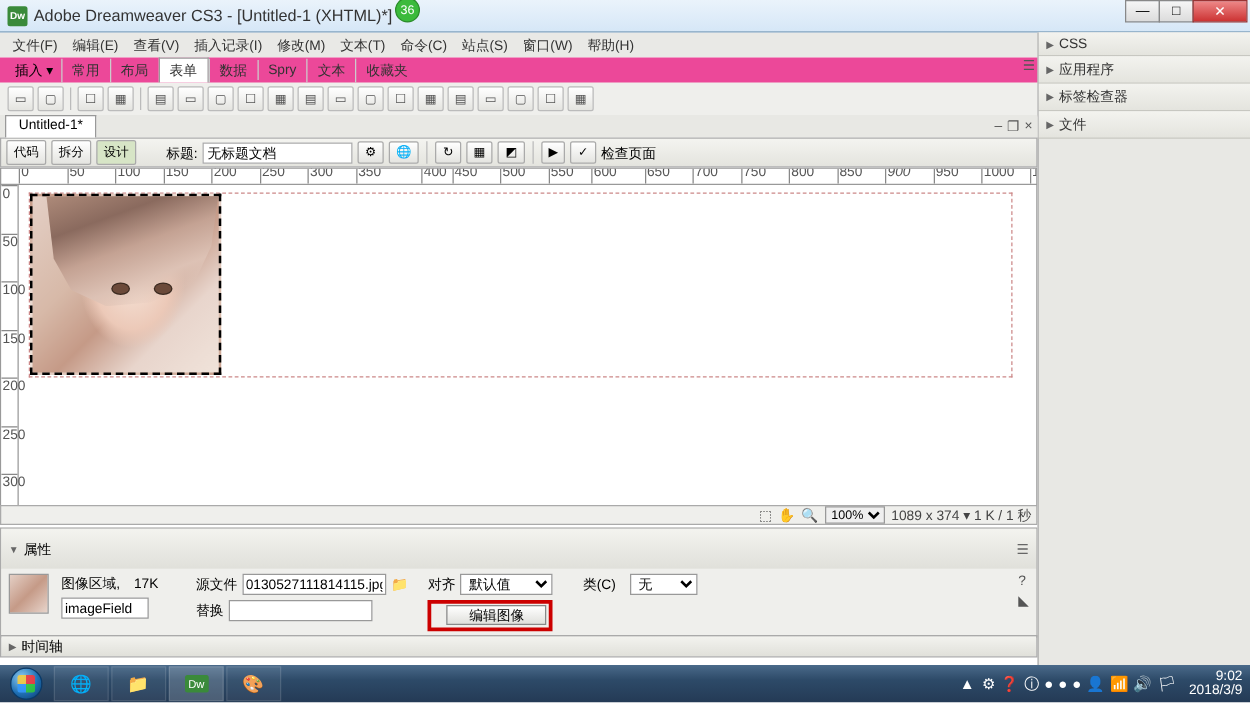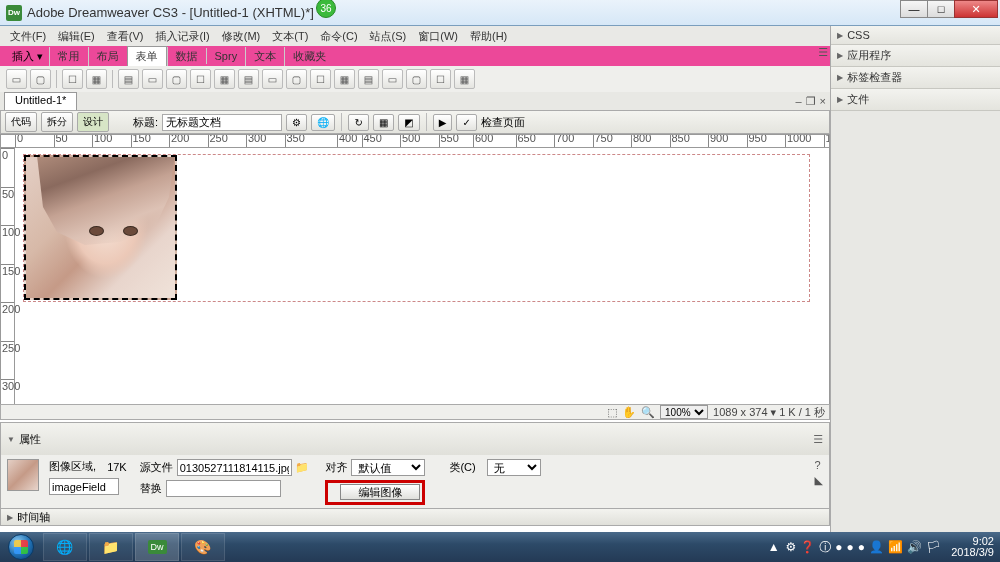--- a/index.html
+++ b/index.html
@@ -196,21 +196,21 @@
       <div class="tick" style="left: 322px; margin-left: 14px;">400</div>
       <div class="tick" style="left: 360.5px;">450</div>
       <div class="tick" style="left: 399px;">500</div>
       <div class="tick" style="left: 437.5px;">550</div>
       <div class="tick" style="left: 472px;">600</div>
       <div class="tick" style="left: 514.5px;">650</div>
       <div class="tick" style="left: 553px;">700</div>
       <div class="tick" style="left: 591.5px;">750</div>
       <div class="tick" style="left: 630px;">800</div>
       <div class="tick" style="left: 668.5px;">850</div>
-      <div class="tick" style="left: 707px;">900</div>
+      <div class="tick" style="left: 707px; font-style: italic;">900</div>
       <div class="tick" style="left: 745.5px;">950</div>
       <div class="tick" style="left: 784px;">1000</div>
       <div class="tick" style="left: 822.5px;">1050</div>
     </div>
   <div class="canvas">
     <div class="ruler-v" id="rulerv">
         <div class="tick" style="top: 0px;">0</div>
         <div class="tick" style="top: 38.5px;">50</div>
         <div class="tick" style="top: 77px;">100</div>
         <div class="tick" style="top: 115.5px;">150</div>
@@ -243,21 +243,21 @@
     <span style="margin-left:auto;color:#666">☰</span>
   </div>
   <div class="body">
     <div class="thumb"></div>
     <div class="col">
       <div class="row"><span>图像区域,</span>&nbsp;<span>17K</span></div>
       <div class="row">
           <input class="fld" style="width: 70px;" value="imageField">
         </div>
     </div>
-    <div class="col" style="margin-left:3px">
+    <div class="col" style="margin-left:20px">
       <div class="row">
           <span>源文件</span>
           <input style="width: 115px;" value="0130527111814115.jpg">
           <span>📁</span>
         </div>
       <div class="row">
           <span>替换</span>
           <input style="width: 115px;" value="">
         </div>
     </div>

